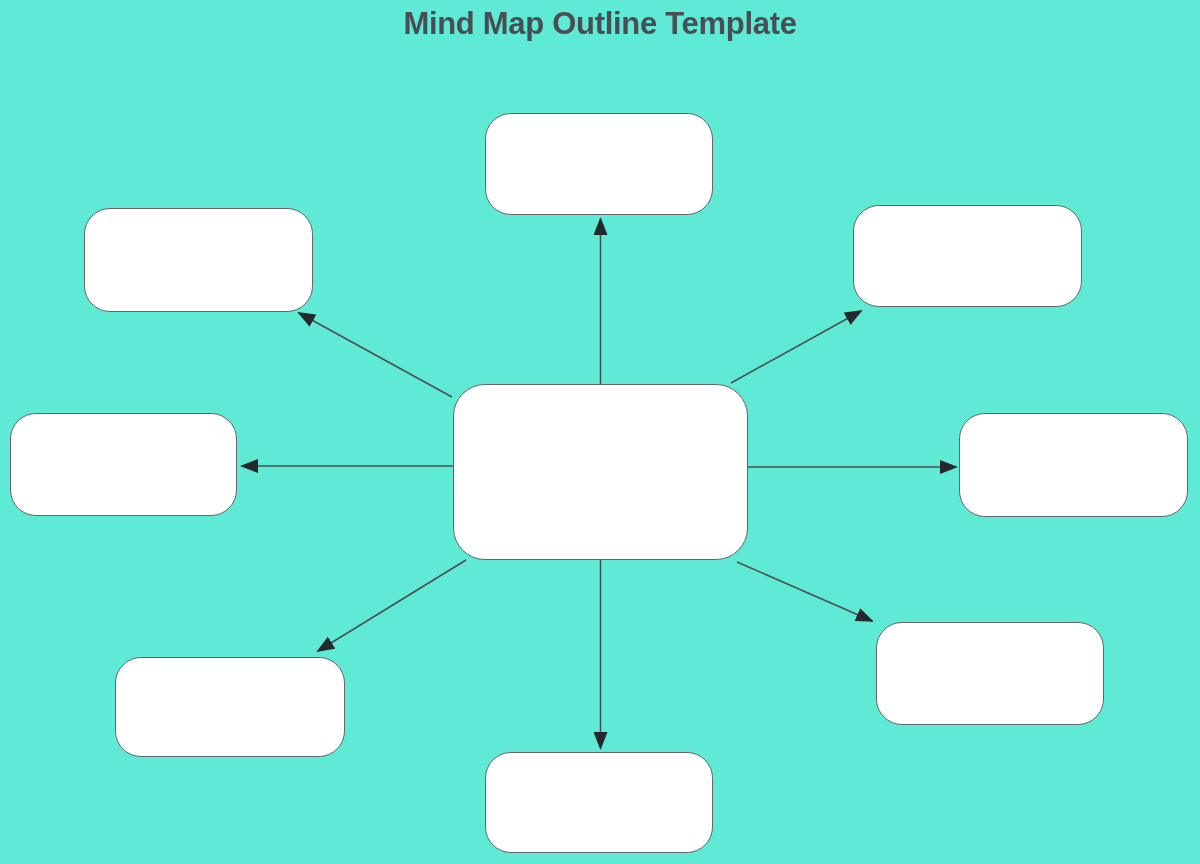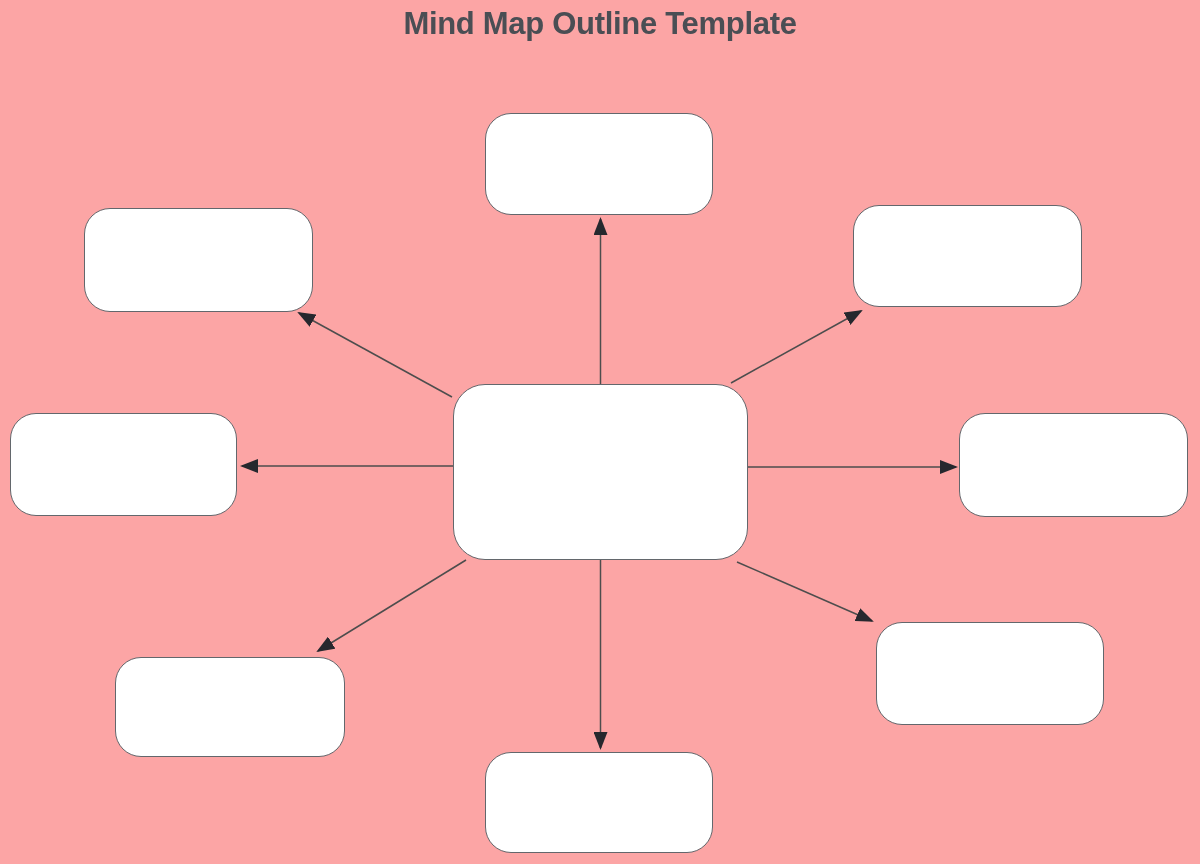--- a/index.html
+++ b/index.html
@@ -5,21 +5,21 @@
   html, body {
     margin: 0;
     padding: 0;
     background: #ffffff;
     font-family: "Liberation Sans", "DejaVu Sans", sans-serif;
   }
   .page {
     position: relative;
     width: 1200px;
     height: 864px;
-    background: #fca5a5;
+    background: #5eead4;
     overflow: hidden;
   }
   .title {
     position: absolute;
     top: 6px;
     left: 0;
     width: 100%;
     text-align: center;
     font-size: 31px;
     font-weight: 700;

